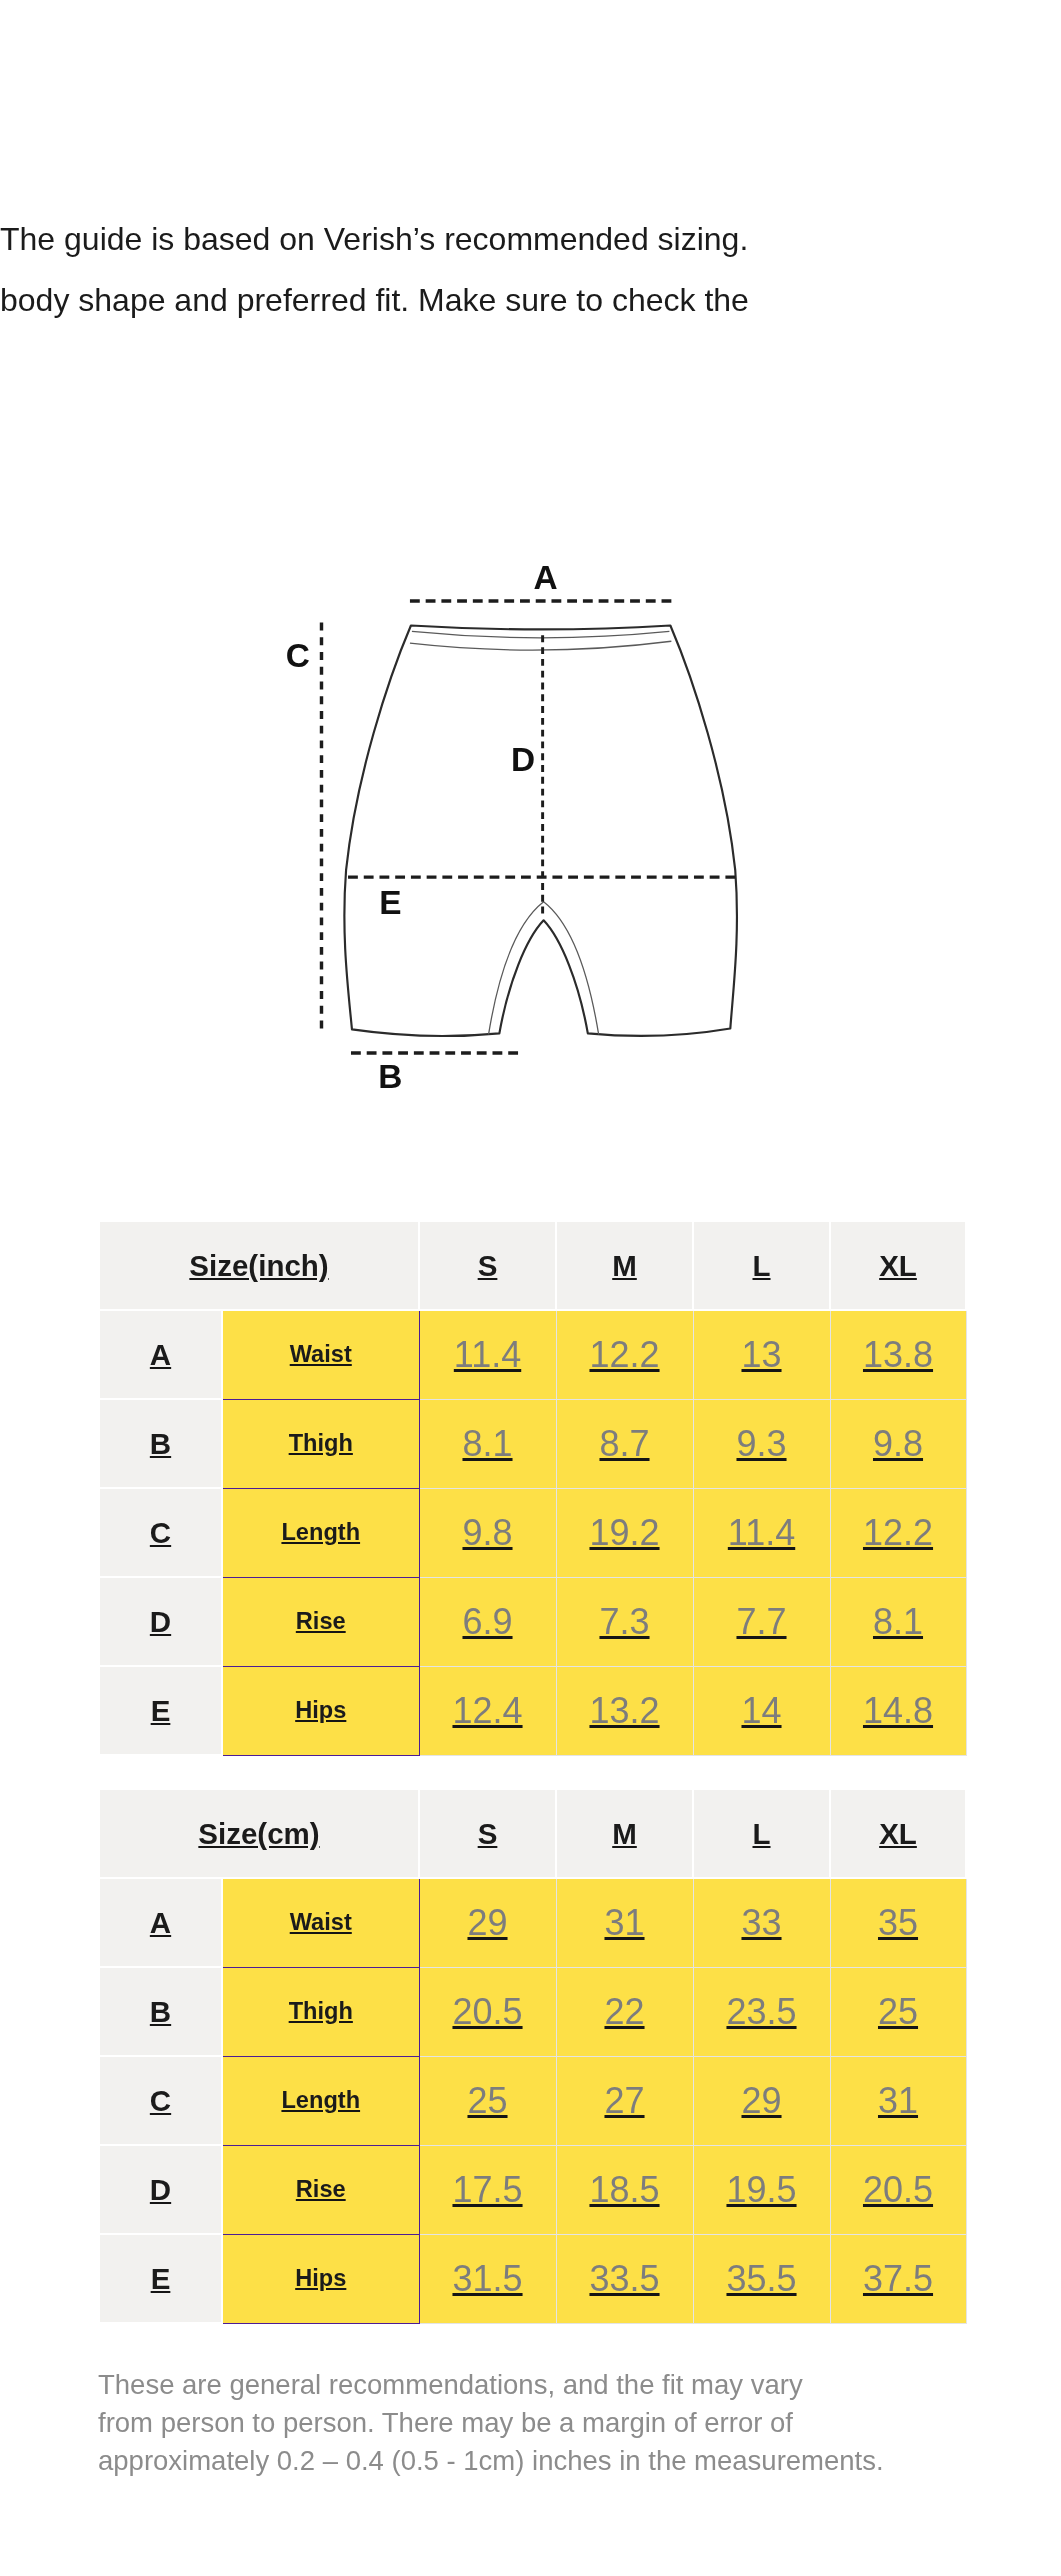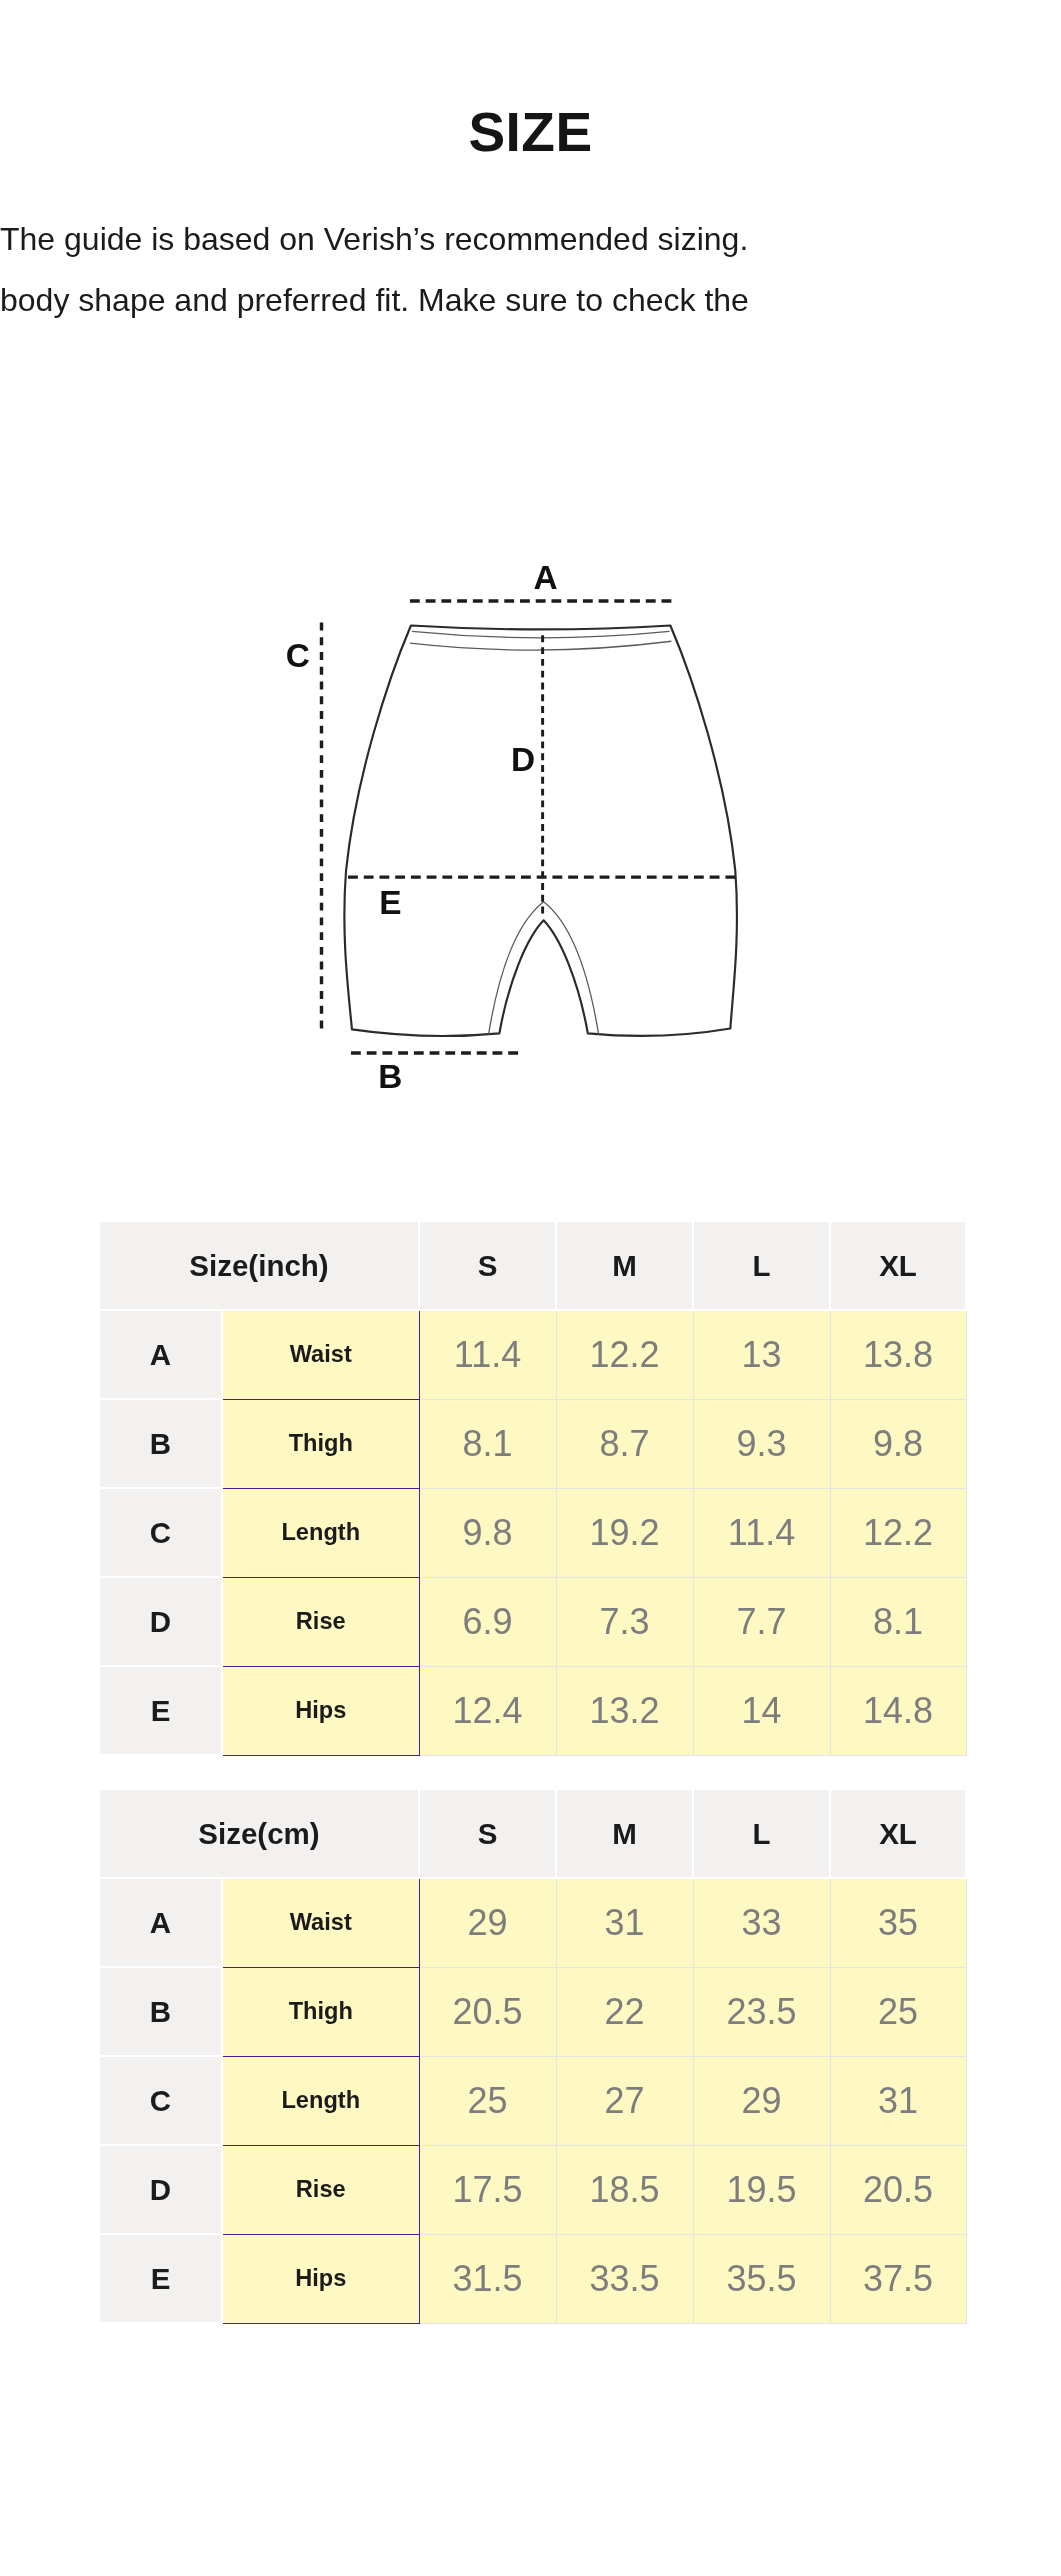--- a/index.html
+++ b/index.html
@@ -11,21 +11,21 @@
     position:absolute;top:100px;left:0;width:100%;text-align:center;
     font-size:55px;font-weight:700;letter-spacing:0.5px;
   }
   .intro{
     position:absolute;top:209px;left:0;width:100%;
     font-size:32px;line-height:61px;font-weight:400;color:#1b1b1b;
   }
   .diagram{position:absolute;top:541px;left:275px;}
   .size-table{
     position:absolute;left:98px;width:866px;
-    border-collapse:collapse;table-layout:fixed;background:#fef9c3;
+    border-collapse:collapse;table-layout:fixed;background:#fde047;text-decoration:underline;
   }
   .t-inch{top:1220px;}
   .t-cm{top:1788px;}
   .size-table th,.size-table td{
     height:87px;padding:0;text-align:center;vertical-align:middle;overflow:hidden;
   }
   .size-table th.hd{
     background:#f2f1ef;border:2px solid #ffffff;
     font-size:29.5px;font-weight:700;color:#1b1b1b;
   }
@@ -47,21 +47,20 @@
   .diagram .seam{fill:none;stroke:#5a5a5a;stroke-width:1.3;}
   .diagram .dash-h{stroke:#1c1c1c;stroke-width:3.5;stroke-dasharray:10 6;}
   .diagram .dash-v{stroke:#1c1c1c;stroke-width:3;stroke-dasharray:7 5;}
   .diagram .lbl{font-family:"Liberation Sans", sans-serif;font-size:34px;font-weight:700;fill:#111111;}
 </style>
 </head>
 <body>
 
 <div class="page">
 
-  <div class="title">SIZE</div>
 
   <div class="intro">
     <div>The guide is based on Verish’s recommended sizing.</div>
     <div>body shape and preferred fit. Make sure to check the</div>
   </div>
 
   <svg class="diagram" width="492" height="570" viewBox="280 550 500 580" xmlns="http://www.w3.org/2000/svg">
 
     <path class="outline" d="
       M 418 636
@@ -211,15 +210,20 @@
         <td class="key">E</td>
         <td class="nm">Hips</td>
         <td class="val">31.5</td>
         <td class="val">33.5</td>
         <td class="val">35.5</td>
         <td class="val">37.5</td>
       </tr>
     </tbody>
   </table>
 
+  <div class="footnote">
+    <div>These are general recommendations, and the fit may vary</div>
+    <div>from person to person. There may be a margin of error of</div>
+    <div>approximately 0.2 – 0.4 (0.5 - 1cm) inches in the measurements.</div>
+  </div>
 
 </div>
 
 
 </body></html>

